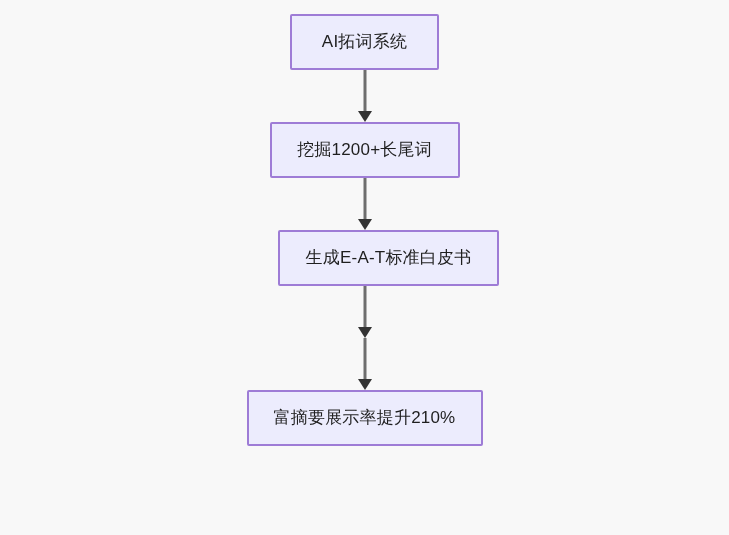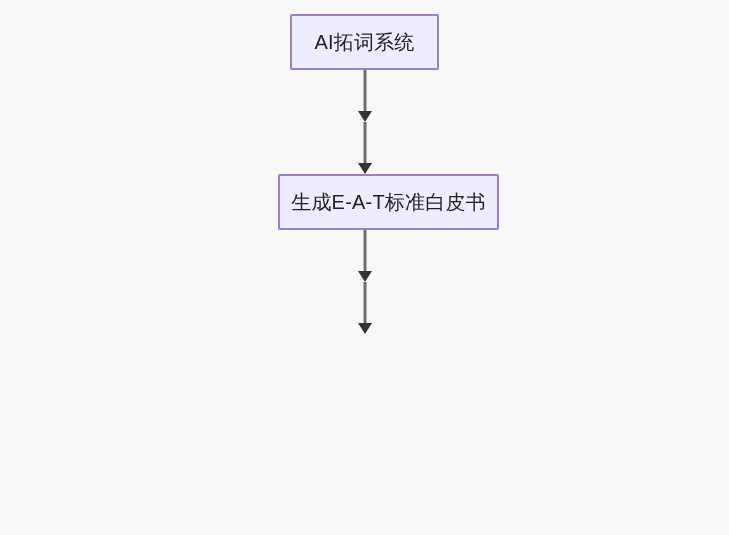--- a/index.html
+++ b/index.html
@@ -31,21 +31,21 @@
   }
   .node {
     box-sizing: border-box;
     background: #ececfd;
     border: 2px solid #9e7cd6;
     border-radius: 2px;
     display: flex;
     align-items: center;
     justify-content: center;
     color: #1f1f1f;
-    font-size: 20px;
+    font-size: 17px;
     line-height: 1.2;
     letter-spacing: 0.2px;
     white-space: nowrap;
     height: 56px;
   }
   .node-0 { width: 149px; margin-top: 14px; }
   .node-1 { width: 190px; }
   .node-2 { width: 221px; margin-left: 48px; }
   .node-3 { width: 214px; }
   .node-4 { width: 236px; }
@@ -86,20 +86,23 @@
 
     <div class="node node-0">
       <span>AI拓词系统</span>
     </div>
 
     <div class="connector">
       <span class="line"></span>
       <span class="head"></span>
     </div>
 
+    <div class="node node-1">
+      <span>挖掘1200+长尾词</span>
+    </div>
 
     <div class="connector">
       <span class="line"></span>
       <span class="head"></span>
     </div>
 
     <div class="node node-2">
       <span>生成E-A-T标准白皮书</span>
     </div>
 
@@ -107,15 +110,18 @@
       <span class="line"></span>
       <span class="head"></span>
     </div>
 
 
     <div class="connector">
       <span class="line"></span>
       <span class="head"></span>
     </div>
 
+    <div class="node node-4">
+      <span>富摘要展示率提升210%</span>
+    </div>
 
   </div>
 </div>
 
 </body></html>

